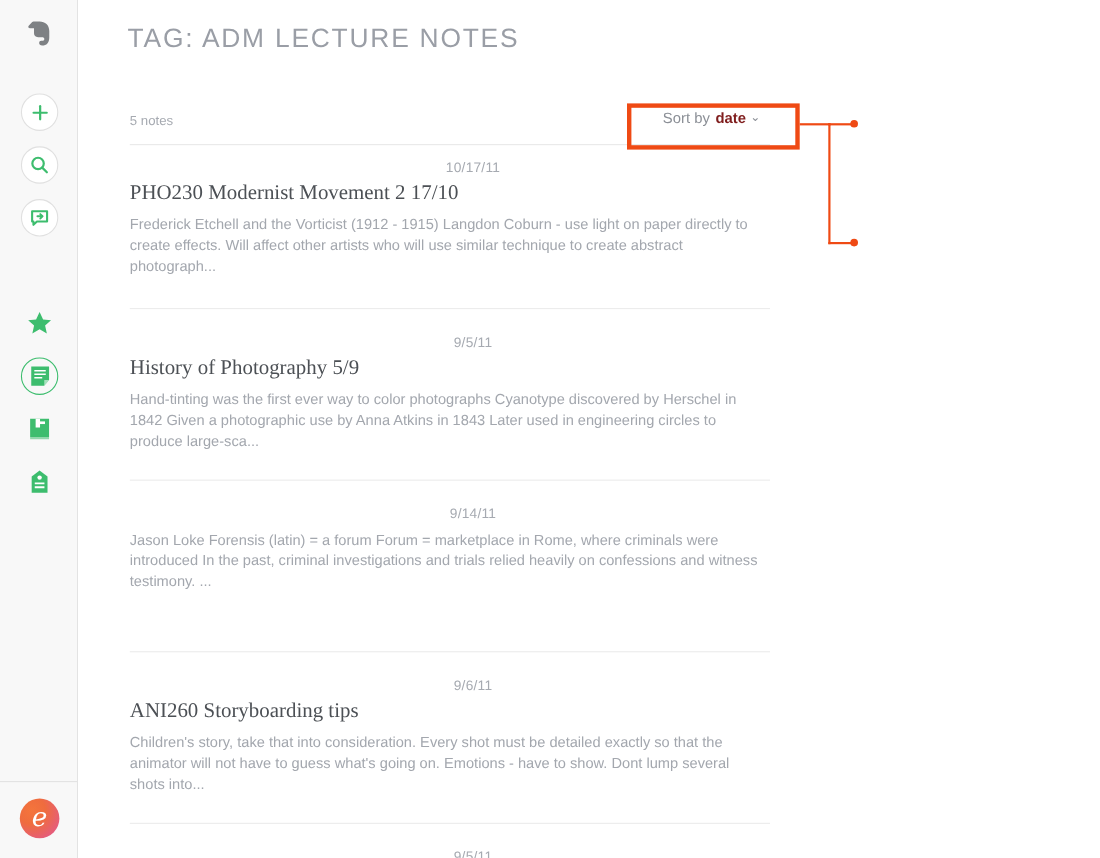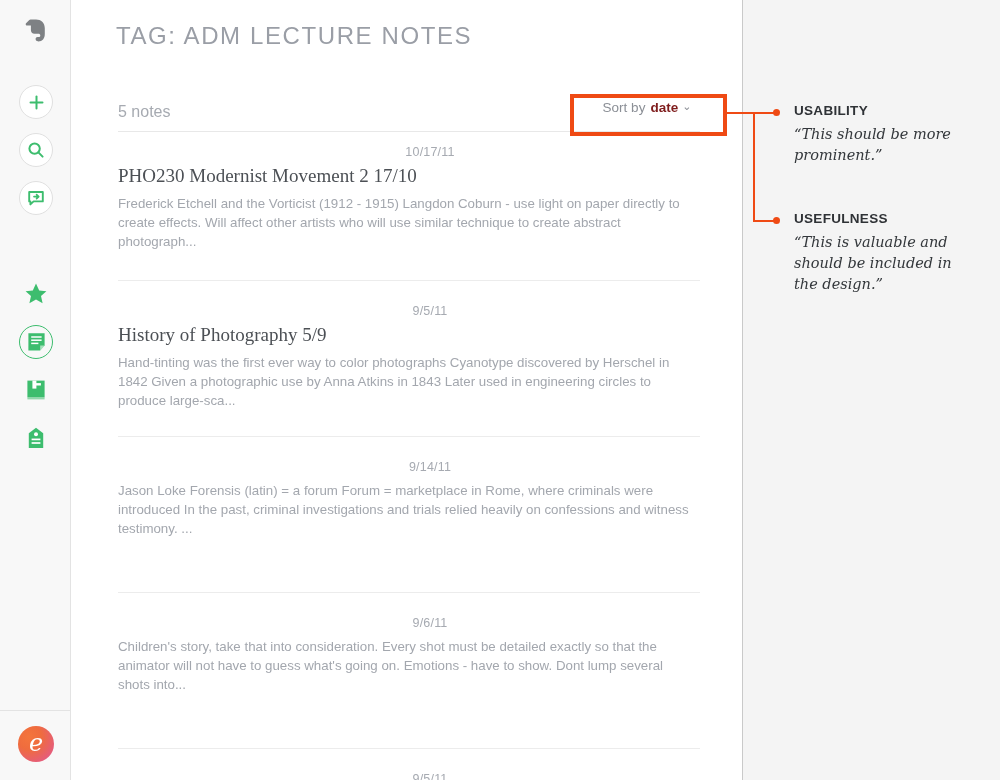--- a/index.html
+++ b/index.html
@@ -102,21 +102,21 @@
     left: 45px; top: 22px;
     font-size: 24px;
     letter-spacing: 1.6px;
     color: #9a9ea6;
     font-weight: 400;
     white-space: nowrap;
   }
   #notes-count {
     position: absolute;
     left: 47px; top: 103px;
-    font-size: 16px;
+    font-size: 12px;
     color: #a6aab1;
   }
   #count-rule {
     position: absolute;
     left: 47px; top: 131px;
     width: 582px; height: 1px;
     background: #e8e8e8;
   }
 
   #sort-control {
@@ -338,43 +338,32 @@
       <div class="note-rule"></div>
 
       <div class="note-item" style="height:155px; padding-top:23px;">
         <div class="note-date">9/14/11</div>
         <div class="note-snippet">Jason Loke Forensis (latin) = a forum Forum = marketplace in Rome, where criminals were introduced In the past, criminal investigations and trials relied heavily on confessions and witness testimony. ...</div>
       </div>
       <div class="note-rule"></div>
 
       <div class="note-item" style="height:155px; padding-top:23px;">
         <div class="note-date">9/6/11</div>
+        <div class="note-title">ANI260 Storyboarding tips</div>
         <div class="note-snippet">Children's story, take that into consideration. Every shot must be detailed exactly so that the animator will not have to guess what's going on. Emotions - have to show. Dont lump several shots into...</div>
       </div>
       <div class="note-rule"></div>
 
       <div class="note-item" style="height:40px; padding-top:23px;">
         <div class="note-date">9/5/11</div>
       </div>
 
     </div>
   </div>
 
-  <div id="annot-panel">
-
-    <div class="annot-block" style="top:103px;">
-      <div class="annot-label">USABILITY</div>
-      <div class="annot-quote">“This should be more prominent.”</div>
-    </div>
-
-    <div class="annot-block" style="top:211px;">
-      <div class="annot-label">USEFULNESS</div>
-      <div class="annot-quote">“This is valuable and should be included in the design.”</div>
-    </div>
-  </div>
 
   <div id="callout-layer">
     <div id="highlight-box"></div>
     <div class="lead-h" style="left:727px; top:112px; width:28px;"></div>
     <div class="lead-v" style="left:753px; top:112px; height:110px;"></div>
     <div class="lead-h" style="left:753px; top:112px; width:24px;"></div>
     <div class="lead-h" style="left:753px; top:220px; width:24px;"></div>
     <div class="lead-dot" style="left:773px; top:109px;"></div>
     <div class="lead-dot" style="left:773px; top:217px;"></div>
   </div>

